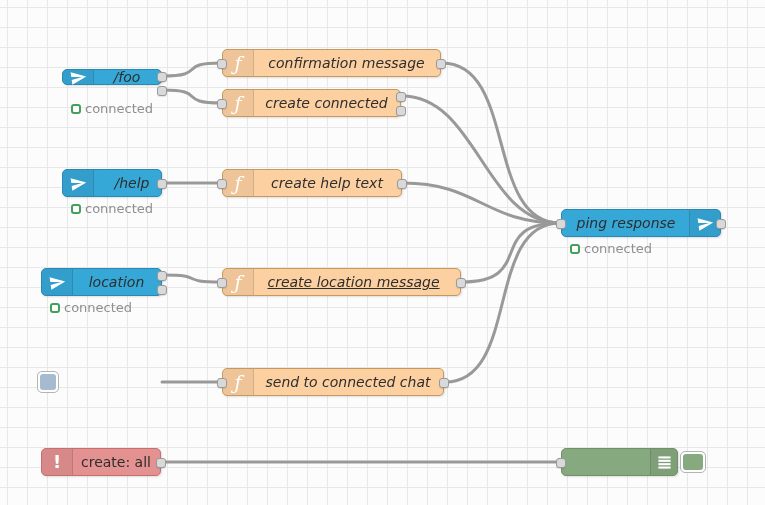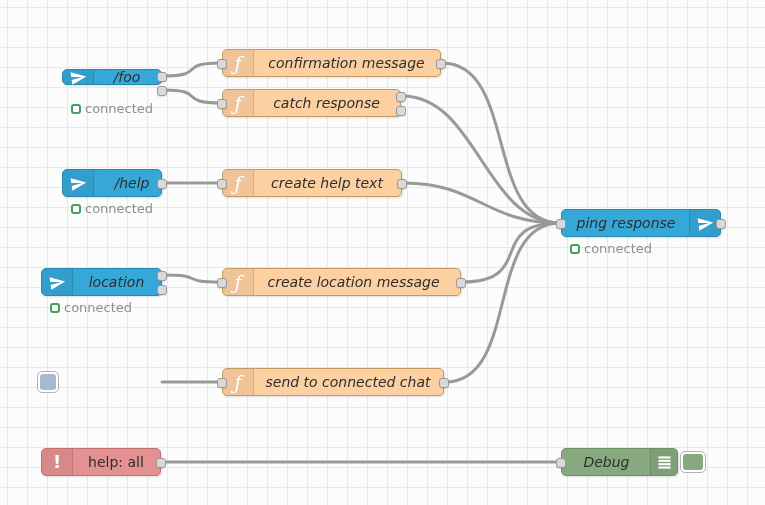--- a/index.html
+++ b/index.html
@@ -89,21 +89,21 @@
         <span class="fn-glyph">ƒ</span>
       </div>
       <div class="node-label italic" style="left: 30px; right: 0px;">confirmation message</div>
       <div class="port" style="left: -6px; top: 9px;"></div>
       <div class="port" style="right: -6px; top: 9px;"></div>
     </div>
     <div class="node" style="left: 222px; top: 89px; width: 179px; height: 28px; background: rgb(253, 208, 162); border-color: rgb(196, 154, 99);">
       <div class="icon-area left" style="width: 30px;">
         <span class="fn-glyph">ƒ</span>
       </div>
-      <div class="node-label italic" style="left: 30px; right: 0px;">catch response</div>
+      <div class="node-label italic" style="left: 30px; right: 0px;">create connected</div>
       <div class="port" style="left: -6px; top: 9px;"></div>
       <div class="port" style="right: -6px; top: 2px;"></div>
       <div class="port" style="right: -6px; top: 16px;"></div>
     </div>
     <div class="node" style="left: 62px; top: 169px; width: 100px; height: 28px; background: rgb(54, 168, 216); border-color: rgb(43, 136, 176);">
       <div class="icon-area left" style="width: 30px;">
         <svg width="17" height="17" viewBox="0 0 24 24" style="transform:rotate(-8deg)">
           <path fill="#fff" d="M2 21l21-9L2 3v7l15 2-15 2z"></path>
         </svg>
       </div>
@@ -133,21 +133,21 @@
       <div class="port" style="right: -6px; top: 16px;"></div>
     </div>
     <div class="status" style="left: 50px; top: 300px;">
       <div class="status-ring" style="border-color: rgb(66, 160, 92);"></div>
       <span>connected</span>
     </div>
     <div class="node" style="left: 222px; top: 268px; width: 239px; height: 28px; background: rgb(253, 208, 162); border-color: rgb(196, 154, 99);">
       <div class="icon-area left" style="width: 30px;">
         <span class="fn-glyph">ƒ</span>
       </div>
-      <div class="node-label italic" style="left: 24px; right: 0px;">create location message</div>
+      <div class="node-label italic" style="left: 24px; right: 0px; text-decoration: underline;">create location message</div>
       <div class="port" style="left: -6px; top: 9px;"></div>
       <div class="port" style="right: -6px; top: 9px;"></div>
     </div>
     <div class="side-btn" style="left: 37px; top: 371px;">
       <div class="inner" style="background: rgb(166, 187, 207);"></div>
     </div>
     <div class="node" style="left: 222px; top: 368px; width: 222px; height: 28px; background: rgb(253, 208, 162); border-color: rgb(196, 154, 99);">
       <div class="icon-area left" style="width: 30px;">
         <span class="fn-glyph">ƒ</span>
       </div>
@@ -166,33 +166,32 @@
       <div class="port" style="right: -6px; top: 9px;"></div>
     </div>
     <div class="status" style="left: 570px; top: 241px;">
       <div class="status-ring" style="border-color: rgb(66, 160, 92);"></div>
       <span>connected</span>
     </div>
     <div class="node" style="left: 41px; top: 448px; width: 120px; height: 28px; background: rgb(228, 145, 145); border-color: rgb(199, 111, 111);">
       <div class="icon-area left" style="width: 30px;">
         <span class="excl-glyph">!</span>
       </div>
-      <div class="node-label" style="left: 30px; right: 0px;">help: all</div>
+      <div class="node-label" style="left: 30px; right: 0px;">create: all</div>
       <div class="port" style="right: -6px; top: 9px;"></div>
     </div>
     <div class="node" style="left: 561px; top: 448px; width: 117px; height: 28px; background: rgb(135, 169, 128); border-color: rgb(111, 145, 102);">
       <div class="icon-area right" style="width: 26px;">
         <svg width="15" height="15" viewBox="0 0 16 16">
           <g fill="#fff">
             <rect x="1.5" y="1.5" width="13" height="2.2"></rect>
             <rect x="1.5" y="5.1" width="13" height="2.2"></rect>
             <rect x="1.5" y="8.7" width="13" height="2.2"></rect>
             <rect x="1.5" y="12.3" width="13" height="2.2"></rect>
           </g>
         </svg>
       </div>
-      <div class="node-label italic" style="left: 0px; right: 26px;">Debug</div>
       <div class="port" style="left: -6px; top: 9px;"></div>
     </div>
     <div class="side-btn" style="left: 680px; top: 451px; width: 26px;">
       <div class="inner" style="background: rgb(135, 169, 128);"></div>
     </div>
   </div>
 
 </body></html>

